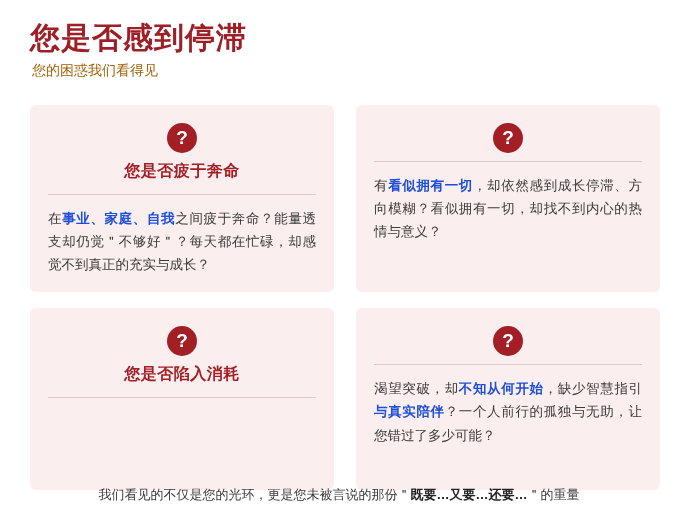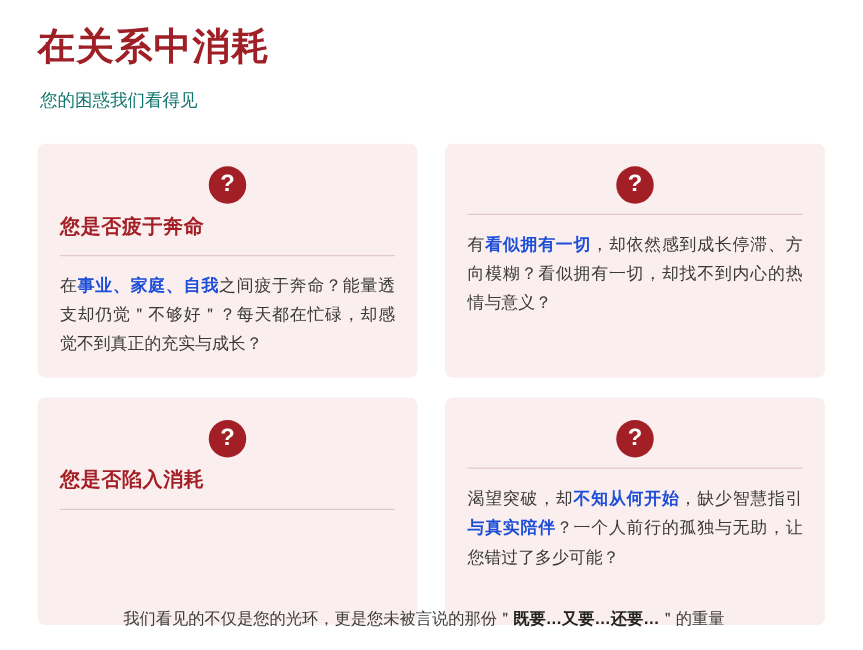--- a/index.html
+++ b/index.html
@@ -27,22 +27,22 @@
   .title {
     font-size: 30px;
     font-weight: bold;
     color: #9e1f25;
     letter-spacing: 1px;
     margin: 0;
     line-height: 1.3;
   }
   .subtitle {
     font-size: 14px;
-    color: #0f766e;
-    margin: 14px 0 0 2px;
+    color: #a16207;
+    margin: 4px 0 0 2px;
     line-height: 1.4;
   }
   .grid {
     margin-top: 24px;
     display: grid;
     grid-template-columns: 1fr 1fr;
     grid-column-gap: 22px;
     grid-row-gap: 16px;
   }
   .card {
@@ -62,21 +62,21 @@
     height: 30px;
     line-height: 30px;
     border-radius: 50%;
     background: #a31f26;
     color: #ffffff;
     font-size: 19px;
     font-weight: bold;
     text-align: center;
   }
   .card-title {
-    text-align: left;
+    text-align: center;
     font-size: 16px;
     font-weight: bold;
     color: #a31f26;
     margin: 4px 0 12px 0;
     letter-spacing: 0.5px;
   }
   .divider {
     height: 1px;
     background: #e2c9c9;
     margin: 0 0 12px 0;
@@ -104,21 +104,21 @@
     font-weight: bold;
     color: #222222;
   }
 </style>
 </head>
 <body>
 
 <div class="page">
 
   <div class="header">
-    <h1 class="title">在关系中消耗</h1>
+    <h1 class="title">您是否感到停滞</h1>
     <div class="subtitle">您的困惑我们看得见</div>
   </div>
 
   <div class="grid">
 
     <div class="card">
       <div class="card-icon-wrap">
         <span class="qmark">?</span>
       </div>
       <div class="card-title">您是否疲于奔命</div>

